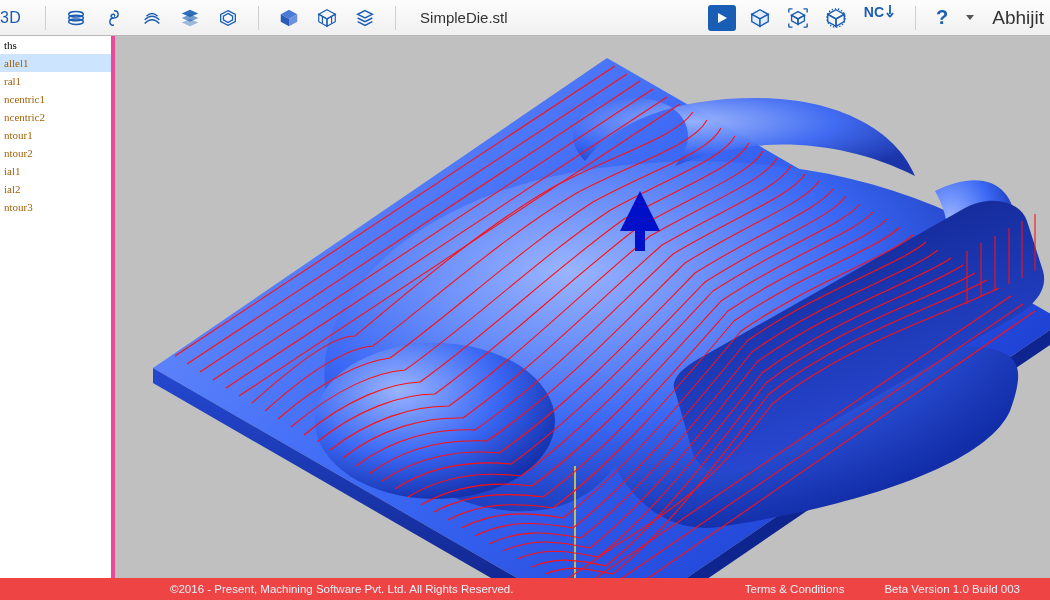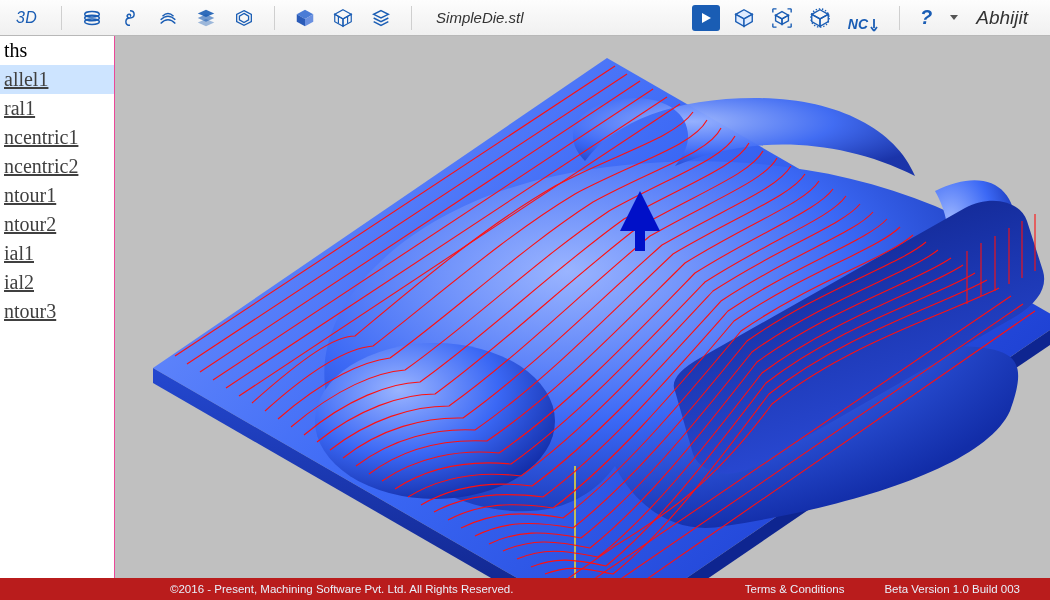--- a/index.html
+++ b/index.html
@@ -12,24 +12,23 @@
       background: #c0c0c0;
       display: flex;
       flex-direction: column;
     }
     .toolbar {
       height: 36px;
       background: linear-gradient(to bottom, #fdfdfd, #f0f0f0);
       border-bottom: 1px solid #b8b8b8;
       display: flex;
       align-items: center;
-      padding: 0 16px;
+      padding: 0 0;
       gap: 10px;
       flex-shrink: 0;
-      font-style: italic;
     }
     .app-title {
       color: #1a5db4;
       font-size: 16px;
       font-weight: 500;
       padding: 0 8px 0 0;
       letter-spacing: 0.3px;
     }
     .tb-sep {
       width: 1px;
@@ -66,21 +65,21 @@
       cursor: pointer;
     }
     .play-btn svg { fill: white; }
     .nc-btn {
       color: #1a5db4;
       font-weight: bold;
       font-size: 14px;
       padding: 0 4px;
       cursor: pointer;
       display: flex;
-      align-items: flex-end;
+      align-items: flex-start;
       height: 28px;
       border-radius: 3px;
     }
     .help-btn {
       color: #1a5db4;
       font-size: 20px;
       font-weight: bold;
       cursor: pointer;
       padding: 0 4px;
       display: flex;
@@ -97,54 +96,53 @@
       font-size: 19px;
     }
     .main {
       flex: 1;
       display: flex;
       min-height: 0;
     }
     .sidebar {
       width: 115px;
       background: #ffffff;
-      border-right: 1px solid #ec4899;
+      border-right: 4px solid #ec4899;
       overflow: hidden;
       font-family: "Times New Roman", serif;
-      font-size: 20px;
+      font-size: 11px;
     }
     .sb-header {
       padding: 3px 4px;
       color: #000;
     }
     .sb-item {
       padding: 3px 4px 3px 4px;
       cursor: pointer;
       white-space: nowrap;
-      color: #404040;
-      text-decoration: underline;
+      color: #a16207;
     }
     .sb-item.selected {
       background: #cde4ff;
     }
     .viewport {
       flex: 1;
       background: #c0c0c0;
       position: relative;
       overflow: hidden;
     }
     .viewport svg {
       position: absolute;
       top: 0; left: 0;
       width: 100%;
       height: 100%;
     }
     .footer {
       height: 22px;
-      background: #b91c1c;
+      background: #ef4444;
       color: #e8f0fb;
       display: flex;
       align-items: center;
       font-size: 11.5px;
       flex-shrink: 0;
       padding: 0 10px;
     }
     .footer-left { padding-left: 160px; }
     .footer-spacer { flex: 1; }
     .footer-link { cursor: pointer; padding: 0 40px; }

